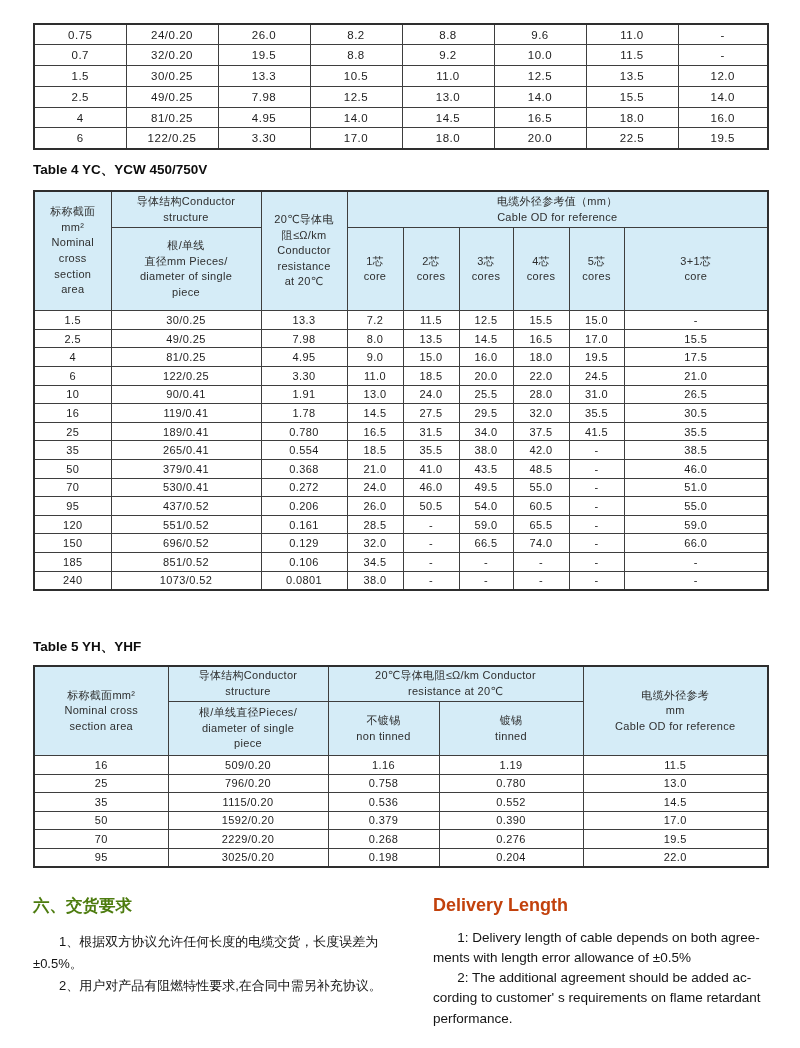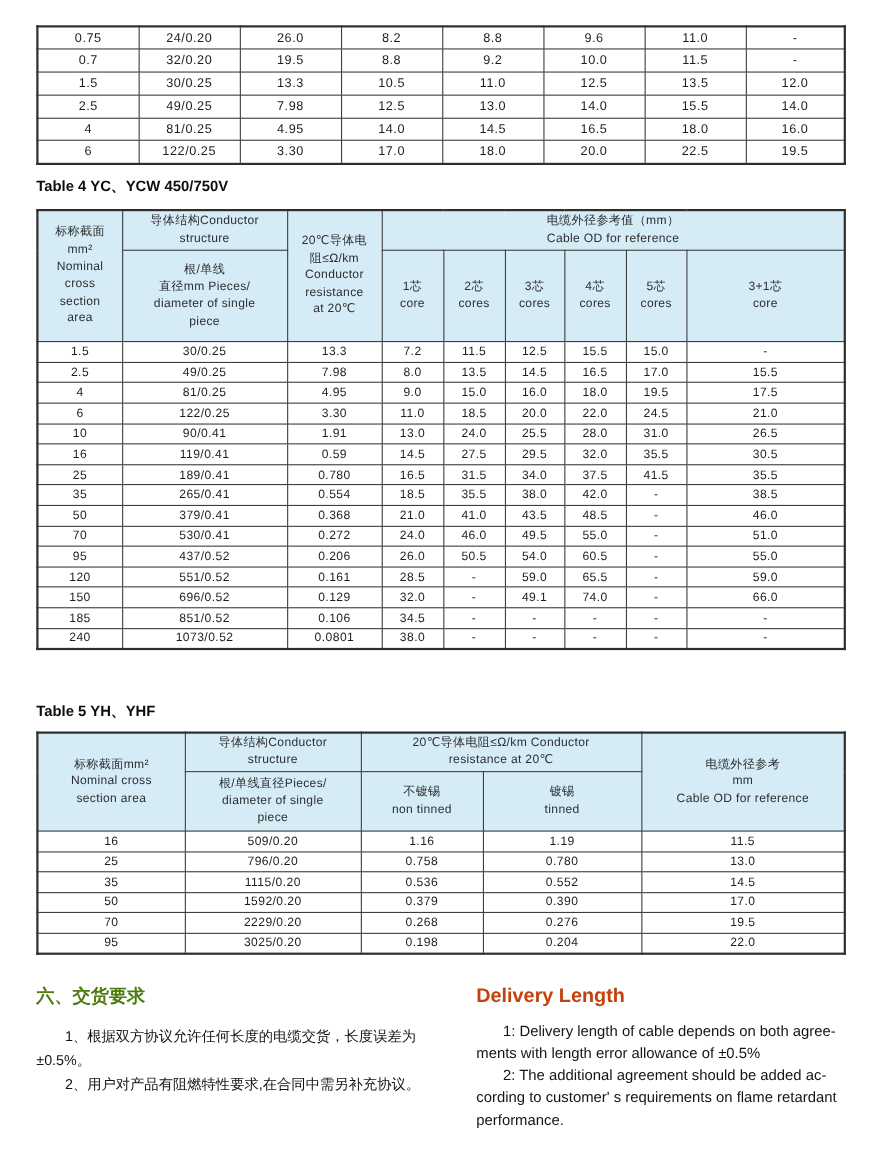--- a/index.html
+++ b/index.html
@@ -216,21 +216,21 @@
             <td>13.0</td>
             <td>24.0</td>
             <td>25.5</td>
             <td>28.0</td>
             <td>31.0</td>
             <td>26.5</td>
           </tr>
           <tr>
             <td>16</td>
             <td>119/0.41</td>
-            <td>0.59</td>
+            <td>1.78</td>
             <td>14.5</td>
             <td>27.5</td>
             <td>29.5</td>
             <td>32.0</td>
             <td>35.5</td>
             <td>30.5</td>
           </tr>
           <tr>
             <td>25</td>
             <td>189/0.41</td>
@@ -296,21 +296,21 @@
             <td>65.5</td>
             <td>-</td>
             <td>59.0</td>
           </tr>
           <tr>
             <td>150</td>
             <td>696/0.52</td>
             <td>0.129</td>
             <td>32.0</td>
             <td>-</td>
-            <td>49.1</td>
+            <td>66.5</td>
             <td>74.0</td>
             <td>-</td>
             <td>66.0</td>
           </tr>
           <tr>
             <td>185</td>
             <td>851/0.52</td>
             <td>0.106</td>
             <td>34.5</td>
             <td>-</td>

